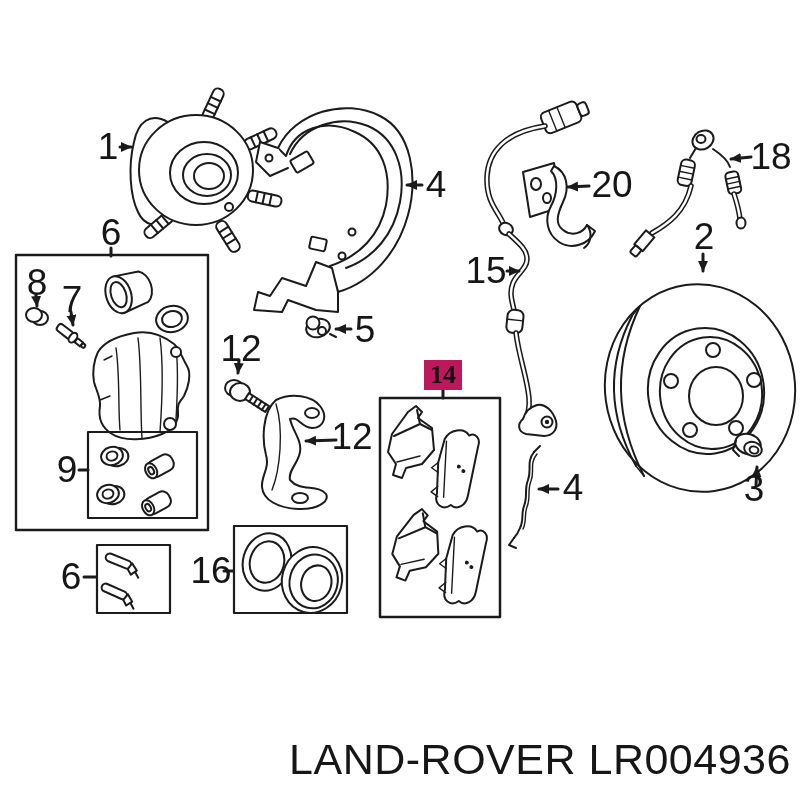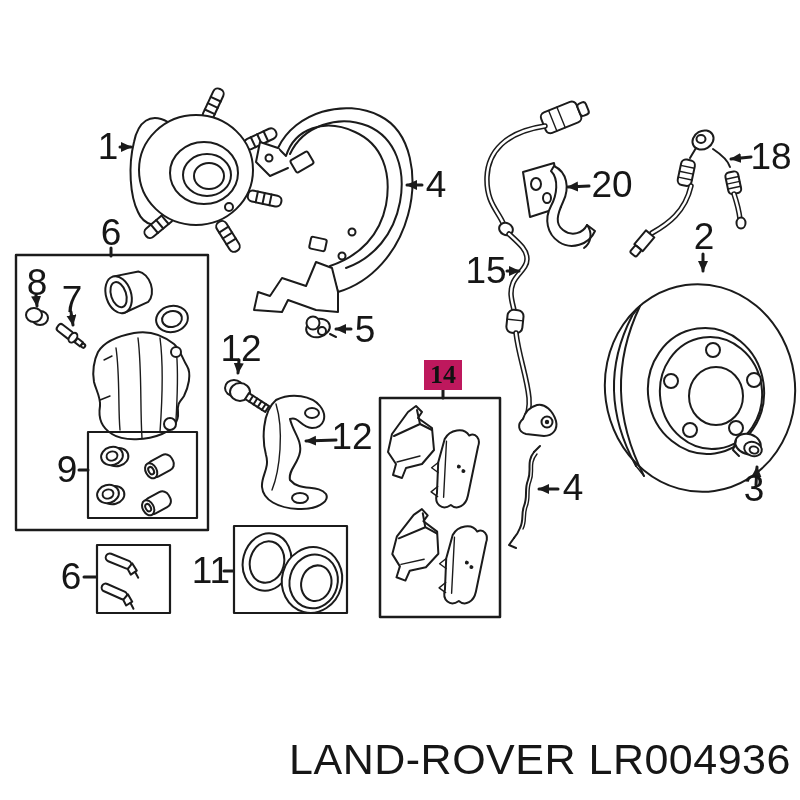--- a/index.html
+++ b/index.html
@@ -294,21 +294,21 @@
   <div class="callout" style="left:84px;top:127px">1</div>
   <div class="callout" style="left:680px;top:217px">2</div>
   <div class="callout" style="left:730px;top:469px">3</div>
   <div class="callout" style="left:412px;top:165px">4</div>
   <div class="callout" style="left:341px;top:310px">5</div>
   <div class="callout" style="left:87px;top:213px">6</div>
   <div class="callout" style="left:48px;top:280px">7</div>
   <div class="callout" style="left:13px;top:263px">8</div>
   <div class="callout" style="left:43px;top:450px">9</div>
   <div class="callout" style="left:47px;top:557px">6</div>
-  <div class="callout" style="left:187px;top:551px">11</div>
+  <div class="callout" style="left:187px;top:551px">16</div>
   <div class="callout" style="left:328px;top:417px">12</div>
   <div class="callout" style="left:217px;top:329px">12</div>
   <div class="callout hl" style="left: 424px; top: 360px; background: #be185d;">14</div>
   <div class="callout" style="left:549px;top:468px">4</div>
   <div class="callout" style="left:747px;top:137px">18</div>
   <div class="callout" style="left:462px;top:251px">15</div>
   <div class="callout" style="left:588px;top:165px">20</div>
 
   <div class="caption">LAND-ROVER LR004936</div>
 </div>

